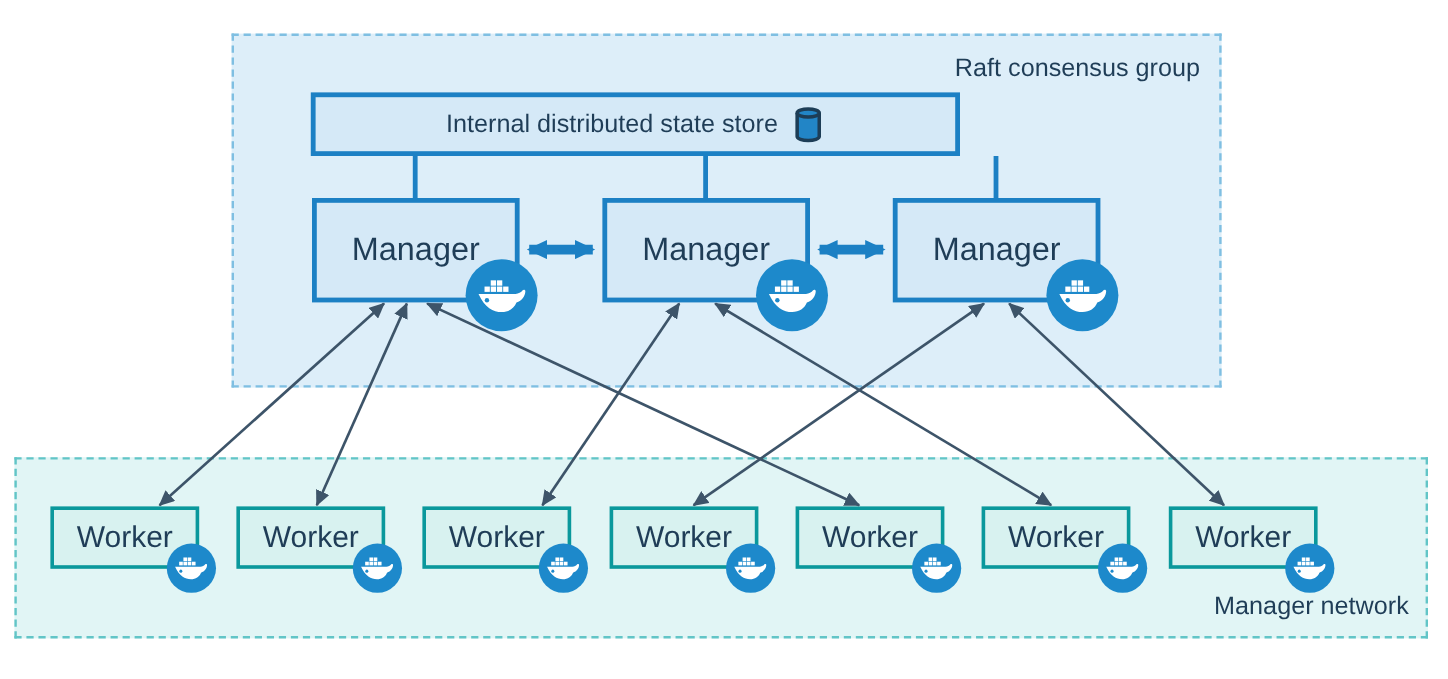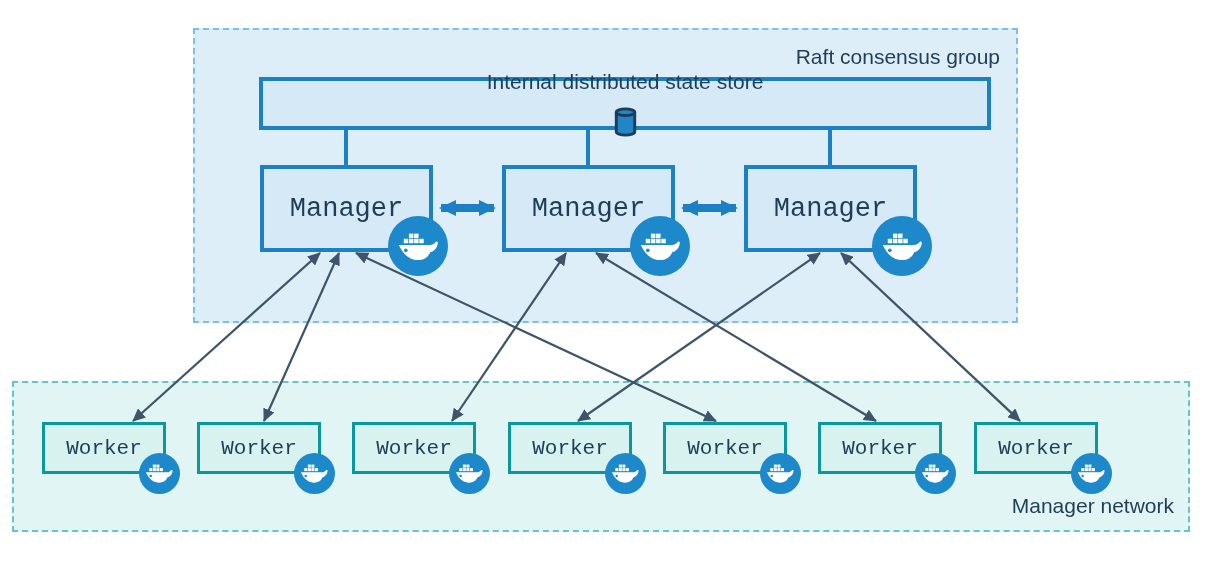--- a/index.html
+++ b/index.html
@@ -9,23 +9,23 @@
     background:#ffffff;
     border-radius:27px;
   }
   .group-box{position:absolute;border:2px dashed;box-sizing:border-box;}
   #raft-box{background:var(--raft-fill);border-color:var(--raft-border);}
   #gossip-box{background:var(--gossip-fill);border-color:var(--gossip-border);}
   .group-label{position:absolute;font-size:21px;line-height:1.1;color:var(--text);white-space:nowrap;}
   #raft-label{top:45px;right:207px;}
   #gossip-label{top:494px;right:33px;}
 
-  .node{position:absolute;display:flex;align-items:center;justify-content:center;box-sizing:border-box;font-family:Liberation Mono, monospace;}
+  .node{position:absolute;display:flex;align-items:center;justify-content:center;box-sizing:border-box;}
   .manager{background:var(--node-blue-fill);border:4px solid var(--node-blue-border);font-size:27px;}
-  .worker{background:var(--worker-fill);border:3px solid var(--worker-border);font-size:21px;}
+  .worker{background:var(--worker-fill);border:3px solid var(--worker-border);font-size:25px;}
   #store-box{
     position:absolute;display:flex;align-items:center;justify-content:center;gap:12px;
     background:var(--node-blue-fill);border:4px solid var(--node-blue-border);
     box-sizing:border-box;font-size:21px;
   }
   .node-label{white-space:nowrap;}
 
   .docker-badge{
     position:absolute;border-radius:50%;background:var(--docker-badge);
     display:flex;align-items:center;justify-content:center;z-index:5;
@@ -47,21 +47,21 @@
 <div id="canvas">
 
   <div id="raft-box" class="group-box" style="left:193px;top:28px;width:825px;height:295px;"></div>
 
   <div id="gossip-box" class="group-box" style="left:12px;top:381px;width:1178px;height:151px;"></div>
 
   <span id="raft-label" class="group-label">Raft consensus group</span>
 
   <span id="gossip-label" class="group-label">Manager network</span>
 
-  <div id="store-box" style="left:259px;top:77px;width:732px;height:53px;flex-direction:column;">
+  <div id="store-box" style="left:259px;top:77px;width:541px;height:53px;">
     <span class="node-label">Internal distributed state store</span>
     <svg class="cyl-icon" viewBox="0 0 22 26">
       <path d="M3.5 5 v16 c0 1.5 3.4 2.7 7.5 2.7 s7.5 -1.2 7.5 -2.7 v-16" fill="var(--cylinder-fill)" stroke="var(--cylinder-stroke)" stroke-width="2.4"></path>
       <ellipse cx="11" cy="5" rx="7.5" ry="2.7" fill="var(--cylinder-fill)" stroke="var(--cylinder-stroke)" stroke-width="2.4"></ellipse>
     </svg>
   </div>
 
   <svg id="edges-layer" xmlns="http://www.w3.org/2000/svg">
     <defs>
       <marker id="mk-thin" markerUnits="userSpaceOnUse" markerWidth="14" markerHeight="12" refX="12" refY="6" orient="auto-start-reverse">

